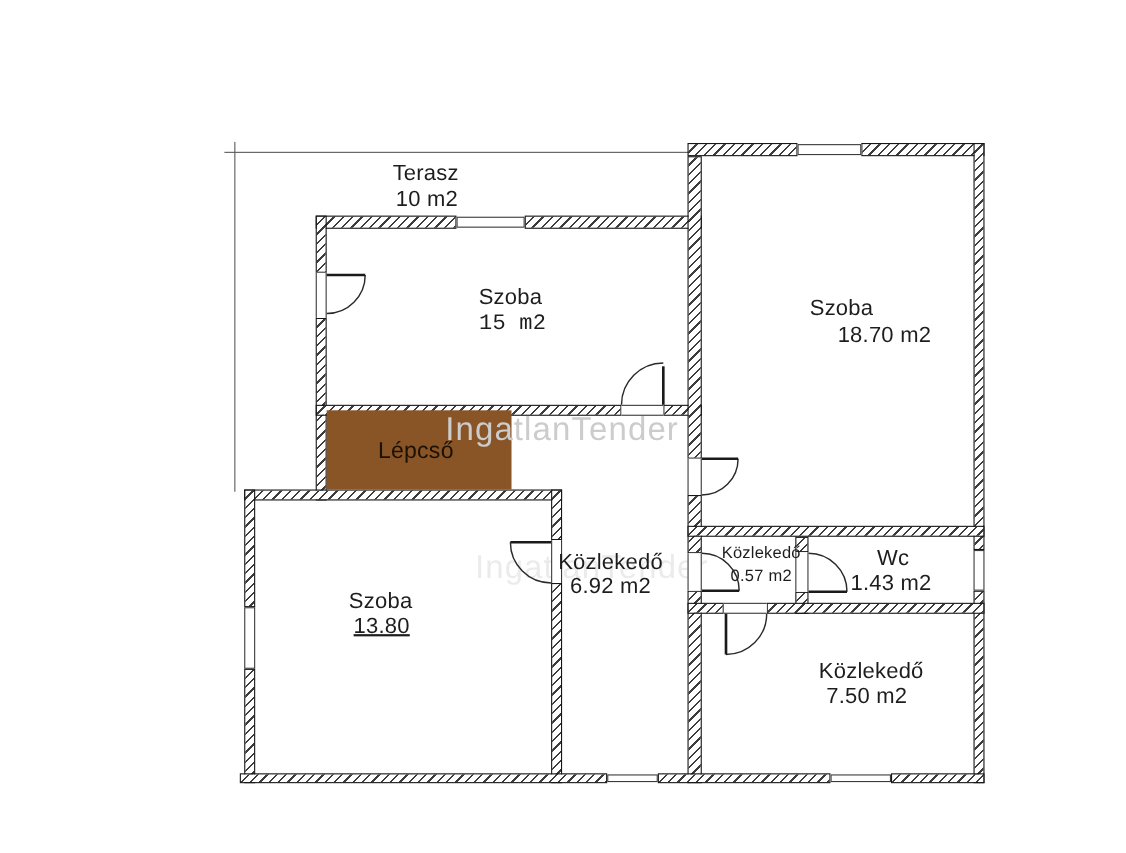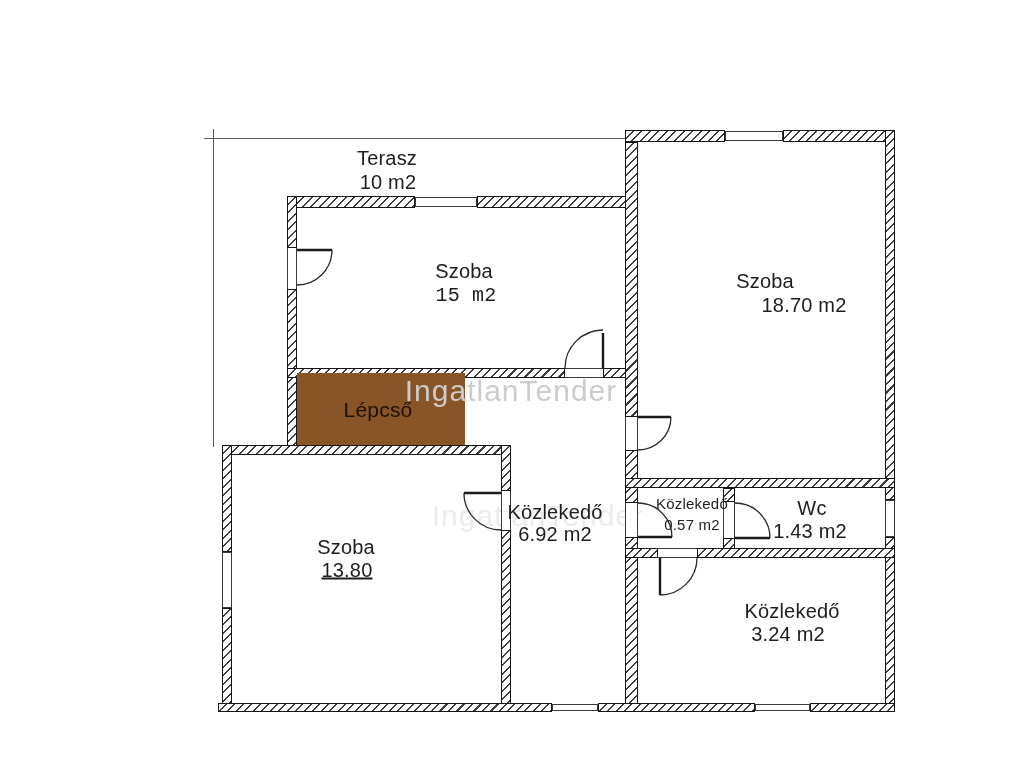--- a/index.html
+++ b/index.html
@@ -129,15 +129,15 @@
   <div class="lbl" style="left:555px;top:512px;">Közlekedő</div>
   <div class="lbl" style="left:555px;top:534px;">6.92 m2</div>
 
   <div class="lbl lbl-sm" style="left:692px;top:503px;">Közlekedő</div>
   <div class="lbl lbl-sm" style="left:692px;top:524px;">0.57 m2</div>
 
   <div class="lbl" style="left:812px;top:508px;">Wc</div>
   <div class="lbl" style="left:810px;top:531px;">1.43 m2</div>
 
   <div class="lbl" style="left:792px;top:611px;">Közlekedő</div>
-  <div class="lbl" style="left:788px;top:634px;">3.24 m2</div>
+  <div class="lbl" style="left:788px;top:634px;">7.50 m2</div>
 
 </div>
 
 </body></html>

